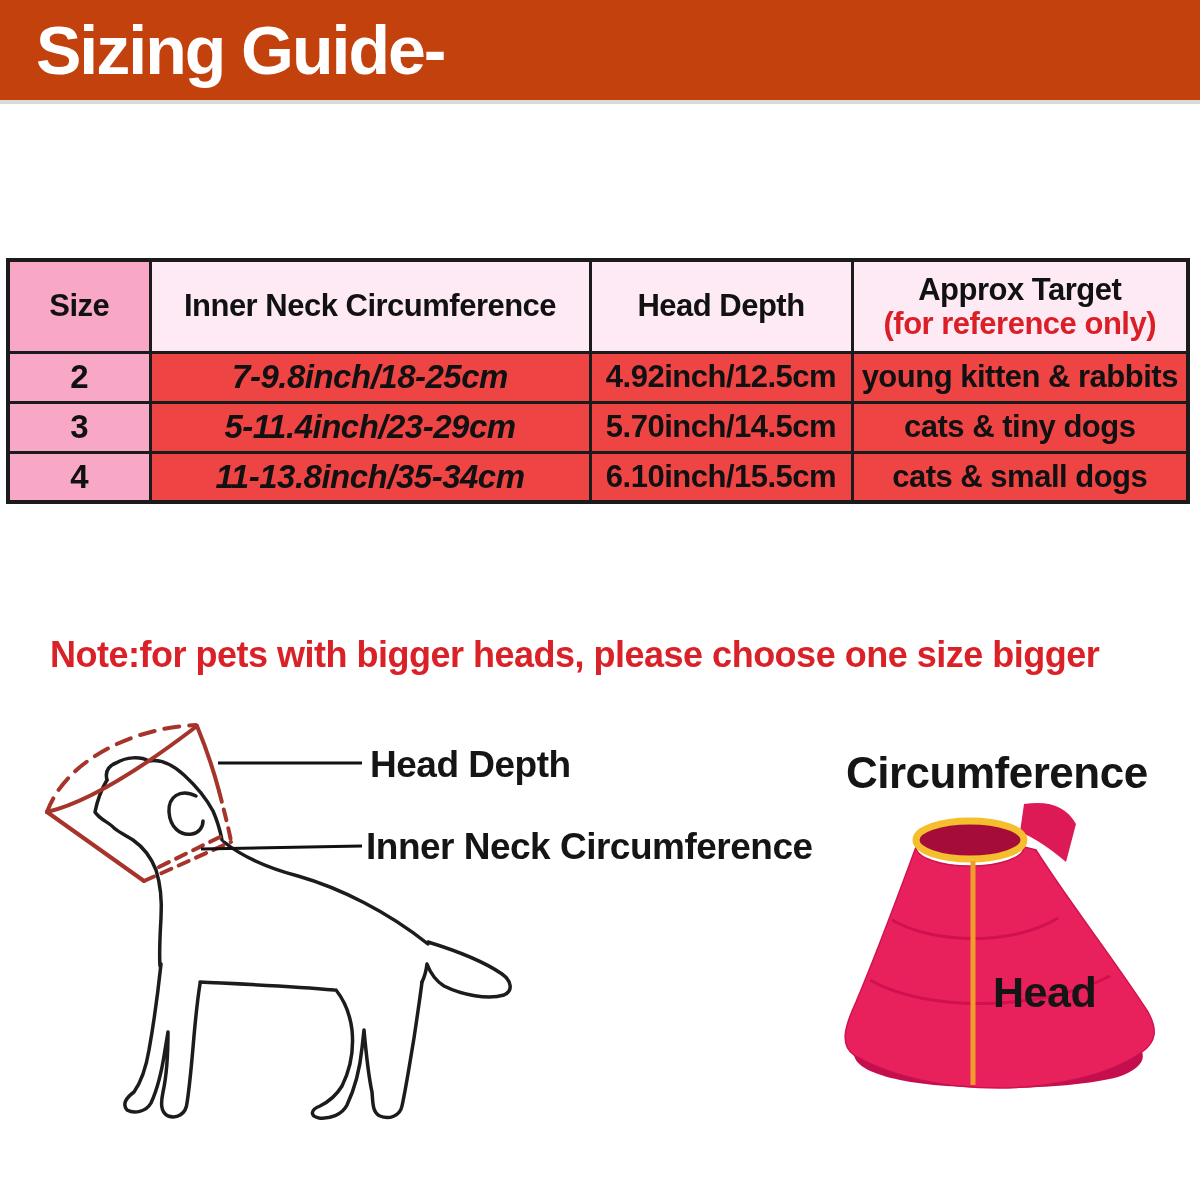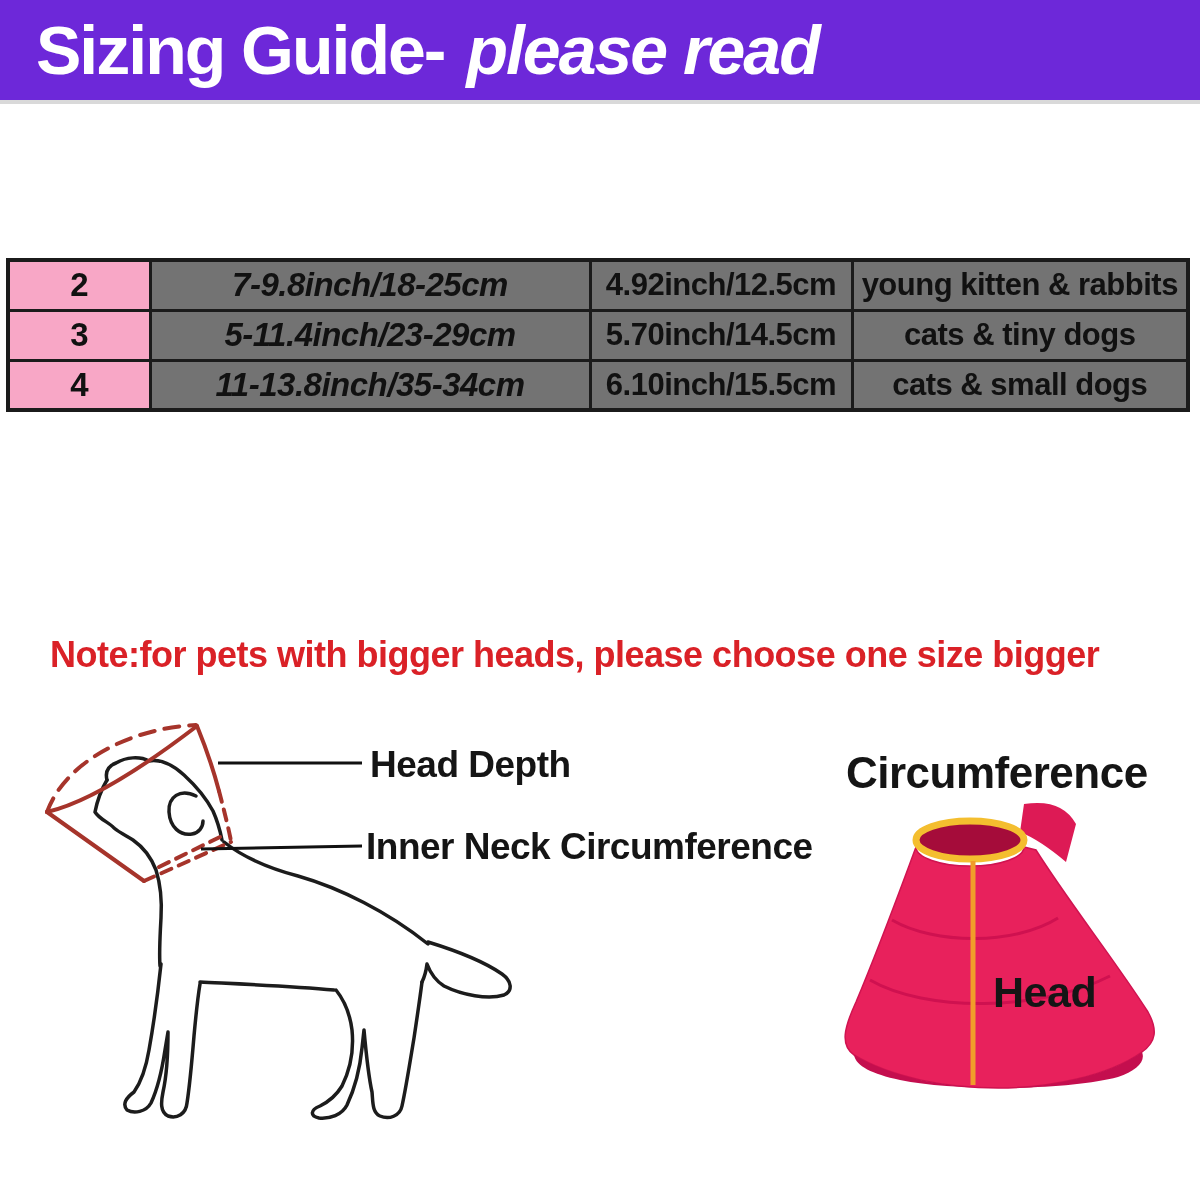--- a/index.html
+++ b/index.html
@@ -3,21 +3,21 @@
 <meta charset="utf-8">
 <style>
   html,body{margin:0;padding:0;background:#ffffff;}
   .canvas{
     position:relative;width:1200px;height:1200px;background:#ffffff;overflow:hidden;
     font-family:"Liberation Sans",sans-serif;
   }
   
   .banner{
     position:absolute;left:0;top:0;width:1200px;height:100px;
-    background:#6d28d9;color:#ffffff;
+    background:#c2410c;color:#ffffff;
     display:flex;align-items:center;
     border-bottom:4px solid #d9d9d9;
     white-space:nowrap;
   }
   .banner .t-main{
     font-weight:bold;font-size:68px;letter-spacing:-2px;margin-left:36px;
   }
   .banner .t-italic{
     font-weight:bold;font-style:italic;font-size:68px;letter-spacing:-2px;margin-left:22px;
   }
@@ -28,21 +28,21 @@
     border:4px solid #1b1b1b;
   }
   table.size-table th,table.size-table td{
     border:3px solid #1b1b1b;text-align:center;vertical-align:middle;
     font-weight:bold;color:#111;padding:0;letter-spacing:-0.5px;
   }
   tr.head-row{height:92px;}
   tr.data-row{height:50px;}
   th.col-size,td.cell-size{background:#f8a7c6;}
   th.col-light{background:#fdeaf4;}
-  td.cell-plain{background:#737373;}
+  td.cell-plain{background:#ef4444;}
   .hdr-txt{font-size:31px;}
   .hdr-red{font-size:31px;color:#da1f26;display:block;line-height:1.05;}
   .hdr-blk{display:block;line-height:1.15;}
   .size-num{font-size:33px;}
   .circ-val{font-size:33px;font-style:italic;}
   .depth-val{font-size:31px;}
   .target-val{font-size:31px;}
   
   .note{
     position:absolute;left:50px;top:634px;width:1120px;
@@ -59,31 +59,39 @@
   .dog-svg{left:10px;top:700px;}
   .cone-svg{left:800px;top:740px;}
 </style>
 </head>
 <body>
 
 <div class="canvas">
 
   <header class="banner">
     <span class="t-main">Sizing Guide-</span>
-    <span class="t-italic">please read</span>
   </header>
 
   <table class="size-table">
     <colgroup>
       <col style="width:142px">
         <col style="width:440px">
         <col style="width:262px">
         <col style="width:336px">
     </colgroup>
     <tbody>
+        <tr class="head-row">
+      <th class="col-size hdr-txt">Size</th>
+      <th class="col-light hdr-txt">Inner Neck Circumference</th>
+      <th class="col-light hdr-txt">Head Depth</th>
+      <th class="col-light">
+        <span class="hdr-blk hdr-txt">Approx Target</span>
+        <span class="hdr-red">(for reference only)</span>
+      </th>
+    </tr>
     <tr class="data-row">
       <td class="cell-size size-num">2</td>
       <td class="cell-plain circ-val">7-9.8inch/18-25cm</td>
       <td class="cell-plain depth-val">4.92inch/12.5cm</td>
       <td class="cell-plain target-val">young kitten &amp; rabbits</td>
     </tr>
     <tr class="data-row">
       <td class="cell-size size-num">3</td>
       <td class="cell-plain circ-val">5-11.4inch/23-29cm</td>
       <td class="cell-plain depth-val">5.70inch/14.5cm</td>

